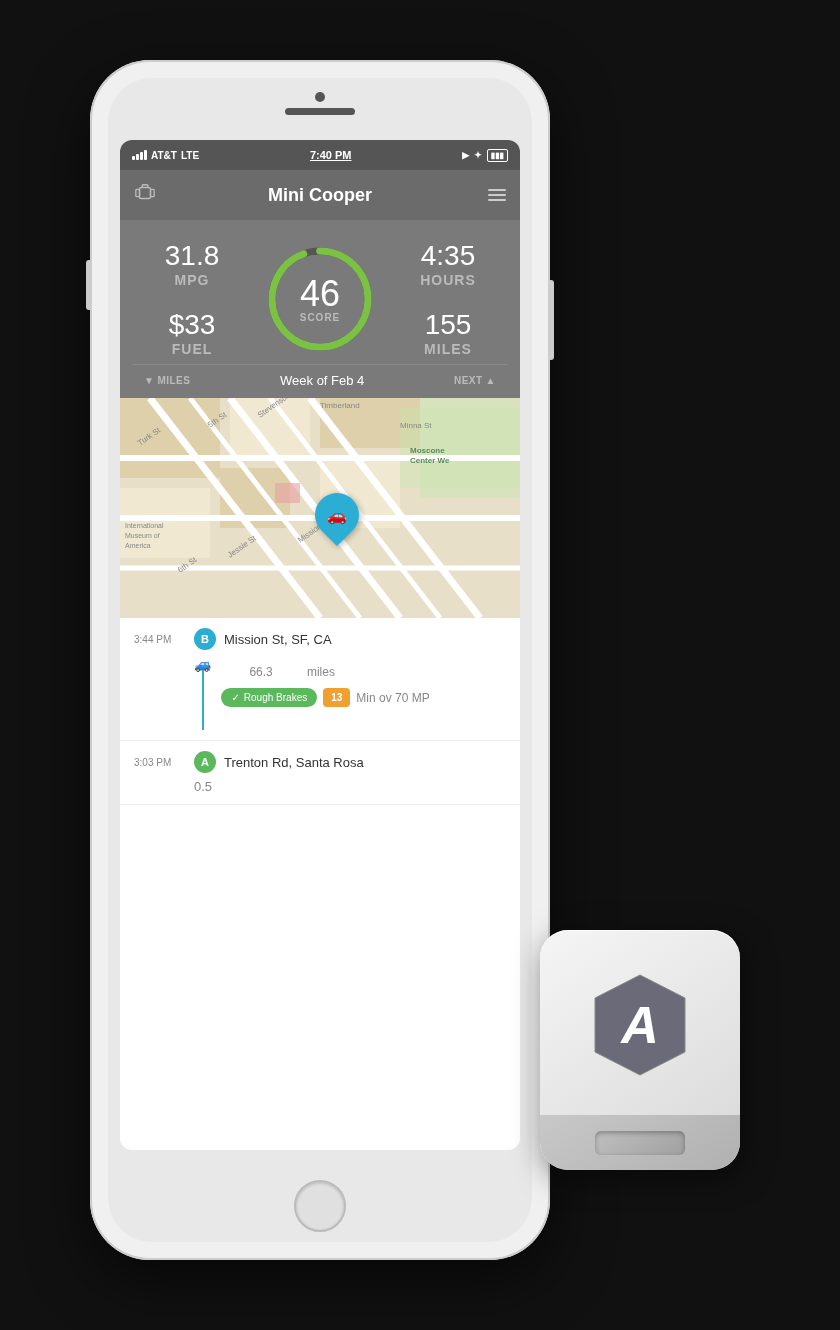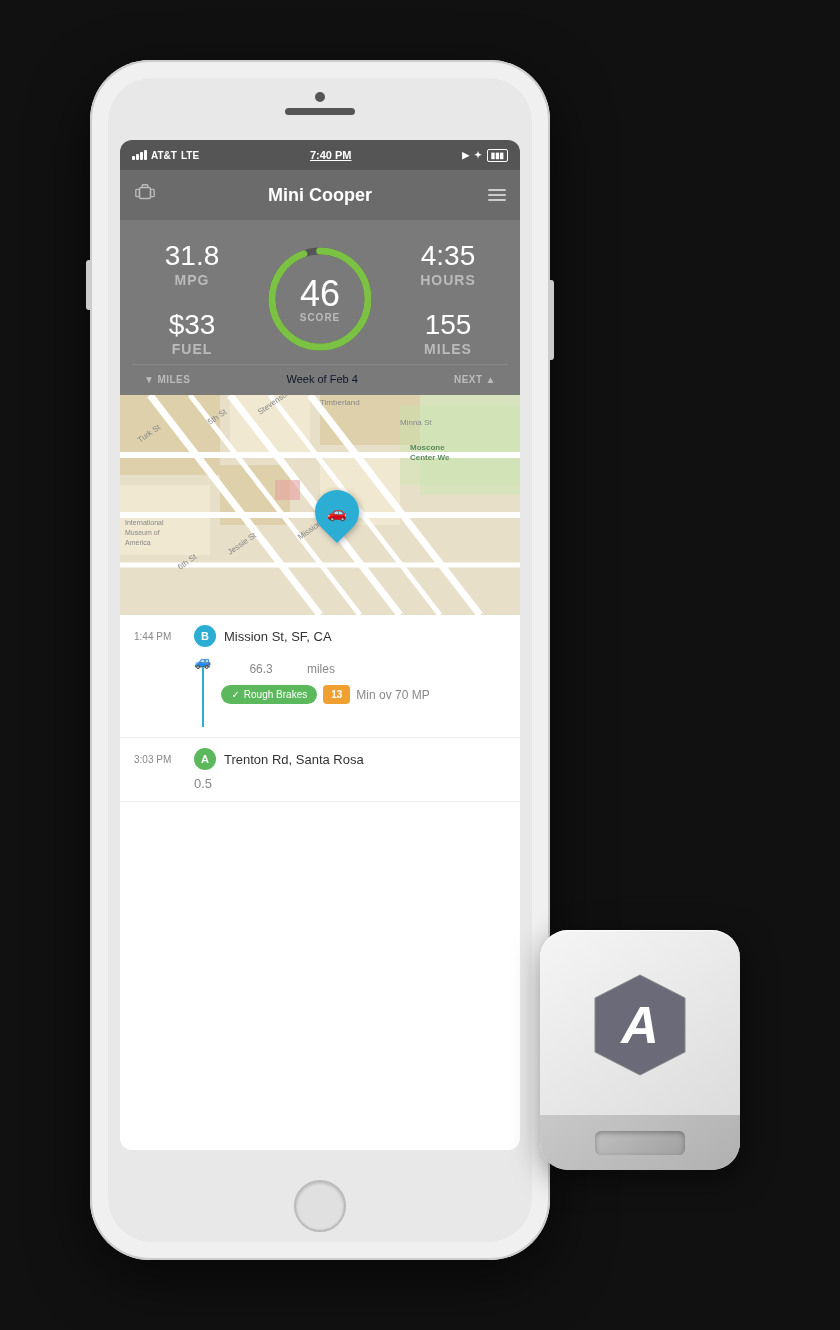--- a/index.html
+++ b/index.html
@@ -256,22 +256,22 @@
       font-size: 10px;
       font-weight: 600;
       letter-spacing: 0.5px;
       display: flex;
       align-items: center;
       gap: 3px;
       cursor: pointer;
     }
 
     .week-label {
-      color: #0f172a;
-      font-size: 11px;
+      color: #ffffff;
+      font-size: 13px;
       font-weight: 500;
     }
 
     
     .map-area {
       height: 220px;
       background: #e8dfc9;
       position: relative;
       overflow: hidden;
     }
@@ -644,21 +644,21 @@
             <span class="car-icon-inner">🚗</span>
           </div>
         </div>
       </div>
 
       <div class="trip-list">
 
         <div class="trip-item">
           <div class="trip-header">
             <span class="trip-time">
-              <span>1:44 PM</span>
+              <span>3:44 PM</span>
             </span>
             <div class="trip-dot dot-blue">
               <span>B</span>
             </div>
             <span class="trip-address">Mission St, SF, CA</span>
           </div>
 
 
           <div class="trip-body">
             <div class="trip-line-col">

